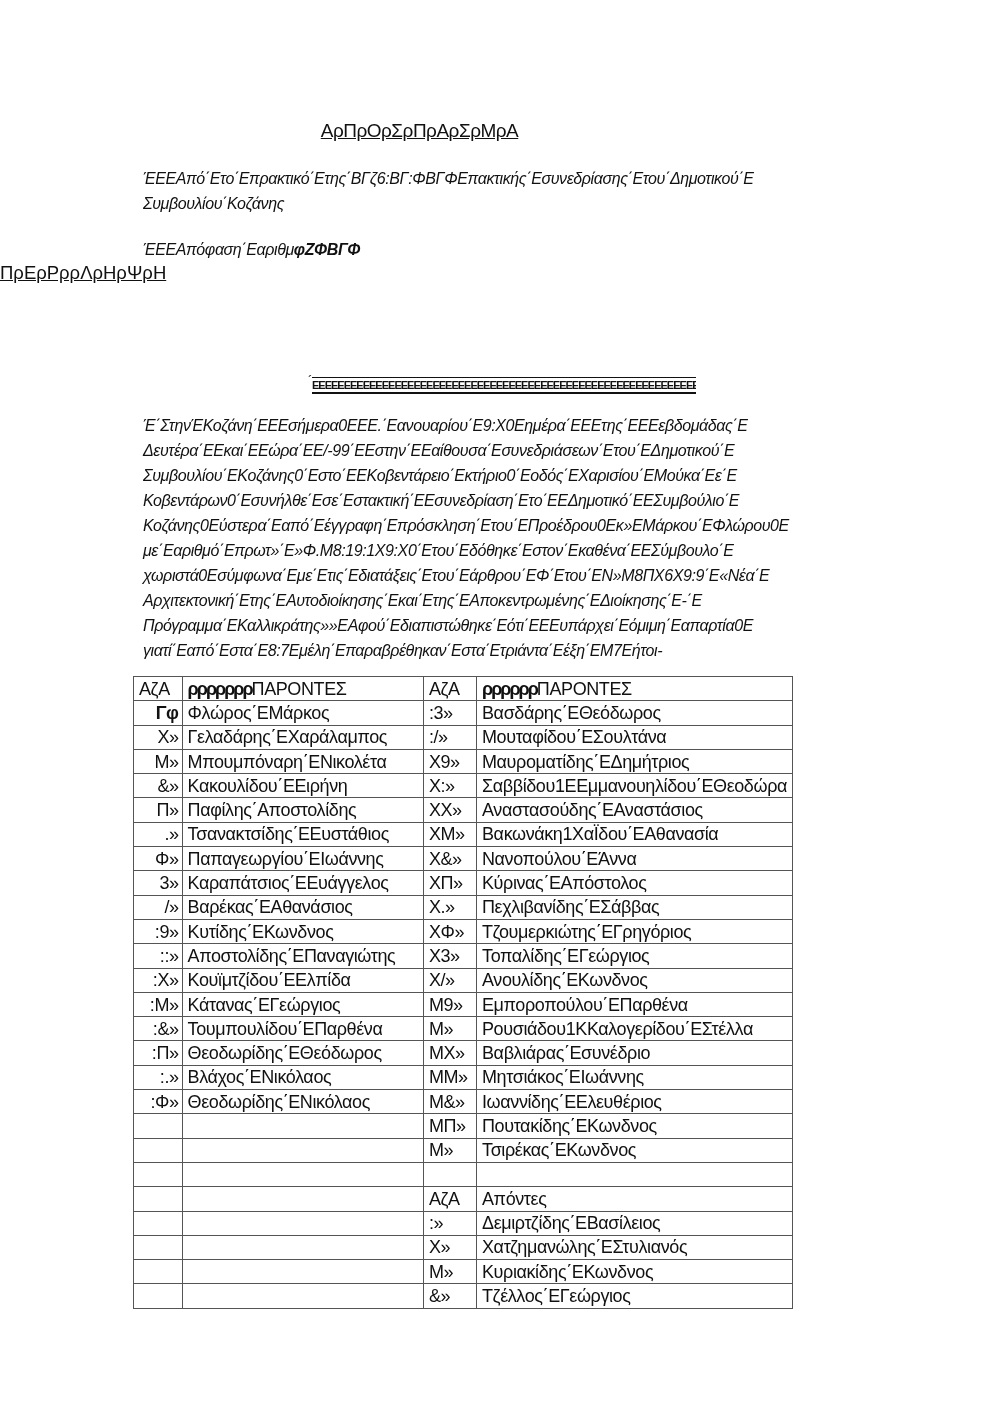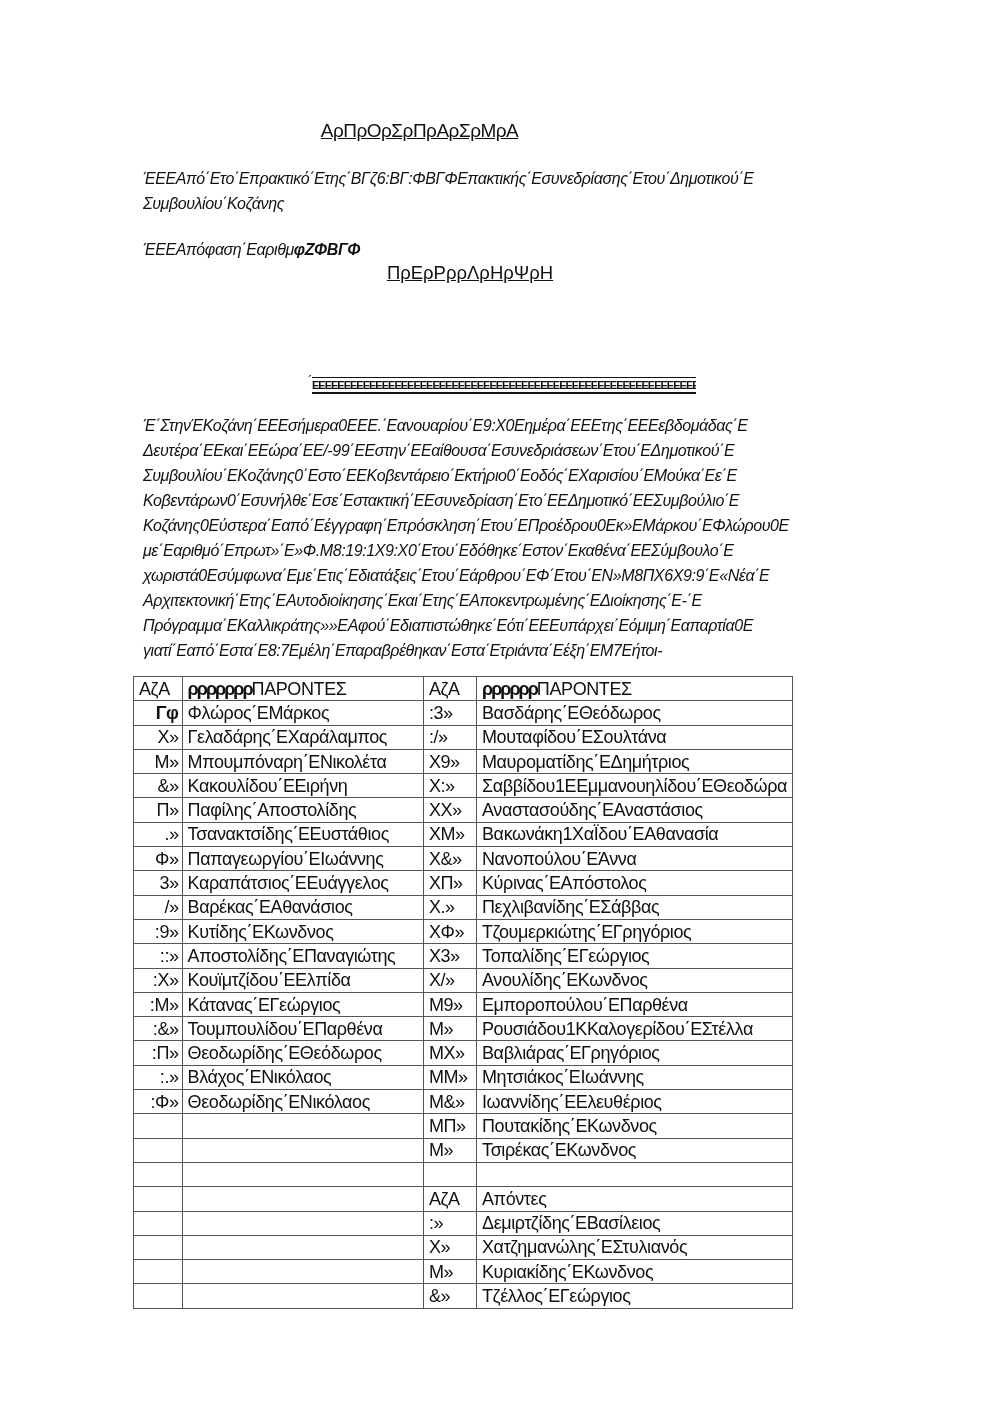--- a/index.html
+++ b/index.html
@@ -4,21 +4,21 @@
 <style>
   html, body { margin:0; padding:0; background:#ffffff; }
   body { width:1000px; height:1415px; position:relative; overflow:hidden;
          font-family:"Liberation Sans", sans-serif; color:#111; }
   .page { position:absolute; left:0; top:0; width:1000px; height:1415px; }
   .title { position:absolute; left:0; width:839px; top:120px; text-align:center;
            font-size:19px; letter-spacing:-0.5px; }
   .title span { text-decoration:underline; }
   .para { position:absolute; left:143px; width:745px; font-size:16px; line-height:25px;
           letter-spacing:-0.4px; white-space:pre-wrap;font-style:italic; }
-  .subtitle { position:absolute; left:0; width:940px; top:262px; text-align:center;
+  .subtitle { position:absolute; left:0; width:940px; top:262px; 
               font-size:18.5px; }
   .subtitle span { text-decoration:underline; }
   .bar { position:absolute; left:312px; top:377px; width:384px; height:14px;
          border-top:1px solid #111; border-bottom:2px solid #111; overflow:hidden;
          font-size:11px; line-height:14px; letter-spacing:-1px; white-space:nowrap; font-weight:bold; }
   .bar-tick { position:absolute; left:308px; top:373px; font-size:13px; }
   table.att { position:absolute; left:133px; top:676px; width:660px; border-collapse:collapse;
               font-size:18px; letter-spacing:-0.4px; }
   table.att td { border:1px solid #555; height:22.6px; padding:0 5px; line-height:22px;
                  white-space:nowrap; vertical-align:middle; }
@@ -152,21 +152,21 @@
         <tr>
           <td class="n1">:&amp;»</td>
           <td class="name1">Τουμπουλίδου΄ΕΠαρθένα</td>
           <td class="n2">Μ»</td>
           <td class="name2">Ρουσιάδου1ΚΚαλογερίδου΄ΕΣτέλλα</td>
         </tr>
         <tr>
           <td class="n1">:Π»</td>
           <td class="name1">Θεοδωρίδης΄ΕΘεόδωρος</td>
           <td class="n2">ΜΧ»</td>
-          <td class="name2">Βαβλιάρας΄ΕΓρηγόριος</td>
+          <td class="name2">Βαβλιάρας΄Εσυνέδριο</td>
         </tr>
         <tr>
           <td class="n1">:.»</td>
           <td class="name1">Βλάχος΄ΕΝικόλαος</td>
           <td class="n2">ΜΜ»</td>
           <td class="name2">Μητσιάκος΄ΕΙωάννης</td>
         </tr>
         <tr>
           <td class="n1">:Φ»</td>
           <td class="name1">Θεοδωρίδης΄ΕΝικόλαος</td>

